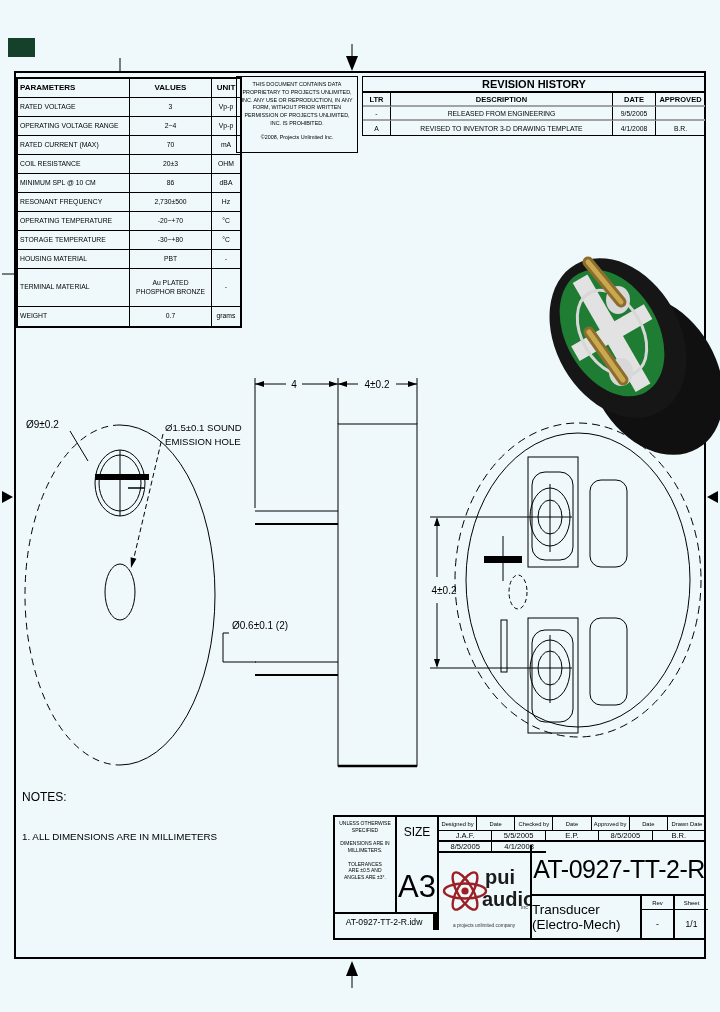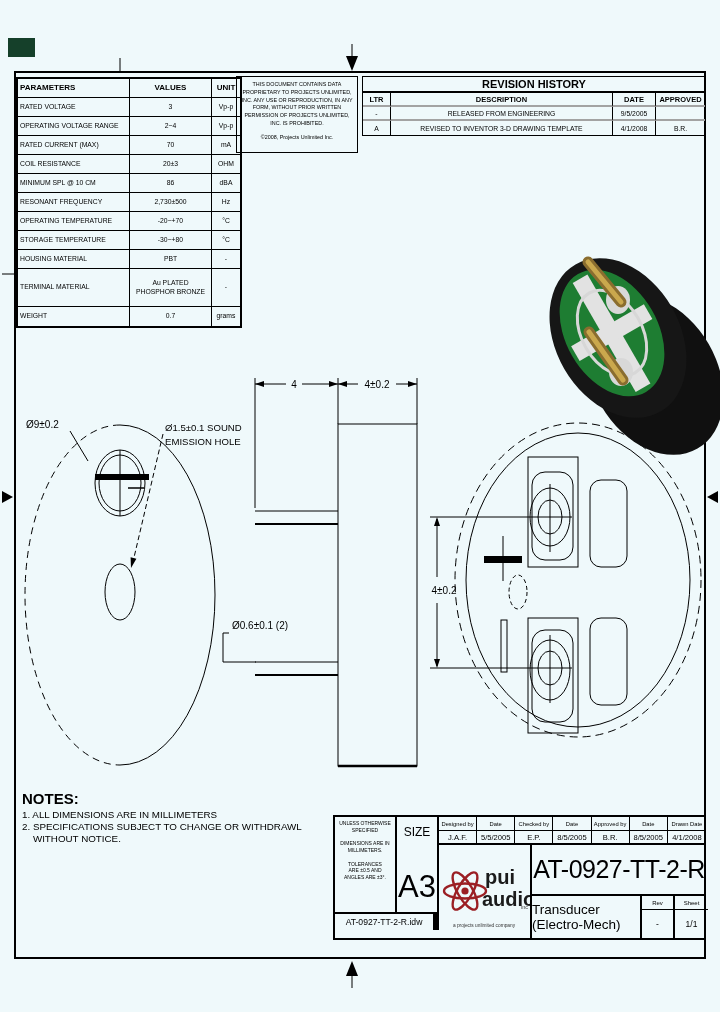--- a/index.html
+++ b/index.html
@@ -29,35 +29,35 @@
   #rev{left:362px;top:76px;width:344px;border:1.5px solid #000}
   #rev .title{height:16px;border-bottom:2px solid #000;text-align:center;font-weight:bold;font-size:11px;line-height:15px}
   #rev .grid{display:grid;grid-template-columns:28px 222px 43px 1fr;grid-template-rows:14px 14px 14px}
   #rev .c{border-bottom:2px solid #a3a3a3;border-right:1px solid #000;font-size:6.8px;display:flex;align-items:center;justify-content:center;text-align:center}
   #rev .hd{font-weight:bold;font-size:7.5px}
   #rev .c.lastcol{border-right:none}
   #rev .c.lastrow{border-bottom:none}
 
   
   #notes{left:22px;top:790px;width:312px;font-size:9.8px;line-height:1.25}
-  #notes .h{font-weight:bold;font-size:15px}
-  #notes p{white-space:pre-wrap}
+  #notes .h{font-weight:normal;font-size:12px}
+  #notes p{margin-top:26px;white-space:pre-wrap}
 
   
   #tblock{left:333px;top:815px;width:373px;height:125px;border:2px solid #000}
   #tblock .cell{position:absolute;border-color:#000}
   #tol{left:0;top:0;width:62px;height:97px;border-right:2px solid #000;border-bottom:2px solid #000;font-size:5px;text-align:center;padding-top:3px;white-space:pre-line;line-height:1.35}
   #size{left:62px;top:0;width:42px;height:97px;border-right:2px solid #000;border-bottom:2px solid #000;text-align:center}
   #size .lbl{font-size:12px;margin-top:8px}
   #size .val{font-size:31px;margin-top:30px}
   #fname{left:0;top:97px;width:104px;height:16px;border-right:6px solid #701a75;font-size:8.6px;display:flex;align-items:center;justify-content:center}
   #hdrband{left:104px;top:0;width:267px;height:14px;display:grid;grid-template-columns:repeat(7,1fr)}
   #hdrband div{border-right:1px solid #000;border-bottom:1px solid #000;font-size:5.8px;display:flex;align-items:center;justify-content:center}
   #hdrband div:last-child{border-right:none}
-  #valband{left:104px;top:14px;width:267px;height:14px;display:grid;grid-template-columns:repeat(7,1fr)}
+  #valband{left:104px;top:14px;width:267px;height:14px;display:grid;grid-template-columns:repeat(5,1fr)}
   #valband div{border-right:1px solid #000;border-bottom:2px solid #000;font-size:7.6px;display:flex;align-items:center;justify-content:center}
   #valband div:last-child{border-right:none}
   #logo{left:104px;top:28px;width:93px;height:93px;border-right:2px solid #000}
   #part{left:197px;top:28px;width:174px;height:51px;border-bottom:2px solid #000;display:flex;align-items:center;justify-content:center;font-size:25px;letter-spacing:-.5px}
   #desc{left:197px;top:79px;width:110px;height:42px;border-right:2px solid #000;display:flex;align-items:center;justify-content:center;font-size:13.5px}
   .rs{width:33px;height:42px;top:79px}
   .rs .h{height:14px;border-bottom:1px solid #000;font-size:6px;display:flex;align-items:center;justify-content:center}
   .rs .v{height:28px;display:flex;align-items:center;justify-content:center;font-size:8.5px}
   #revcell{left:307px;border-right:2px solid #000}
   #sheetcell{left:340px}
@@ -269,22 +269,20 @@
     <div class="c lastrow">A</div>
     <div class="c lastrow">REVISED TO INVENTOR 3-D DRAWING TEMPLATE</div>
     <div class="c lastrow">4/1/2008</div>
     <div class="c lastcol lastrow">B.R.</div>
   </div>
 </div>
 
 <div class="abs" id="notes">
   <div class="h">NOTES:</div>
   <p>1. ALL DIMENSIONS ARE IN MILLIMETERS</p>
-  <p>2. SPECIFICATIONS SUBJECT TO CHANGE OR WITHDRAWL
-    WITHOUT NOTICE.</p>
 </div>
 
 <div class="abs" id="tblock">
   <div class="cell" id="tol">UNLESS OTHERWISE
 SPECIFIED
 
 DIMENSIONS ARE IN
 MILLIMETERS.
 
 TOLERANCES

